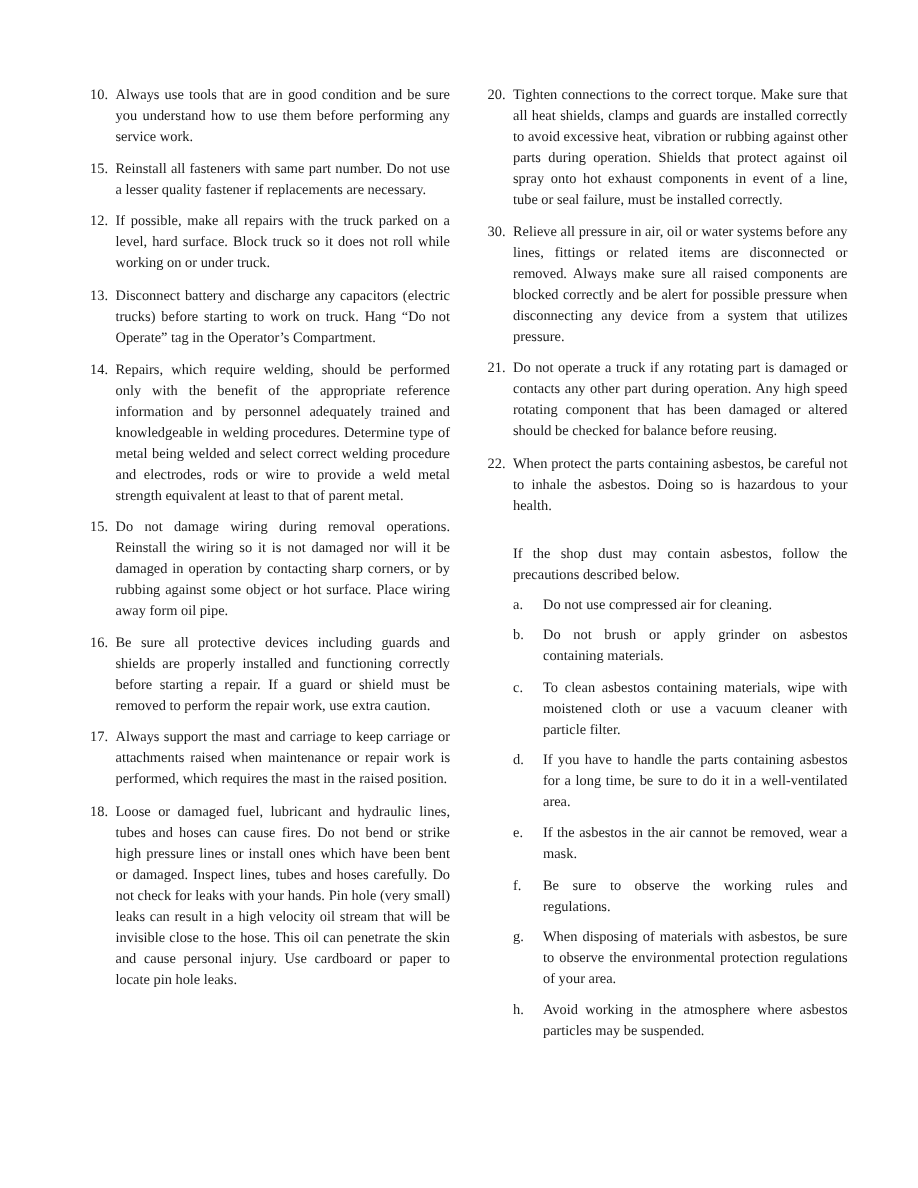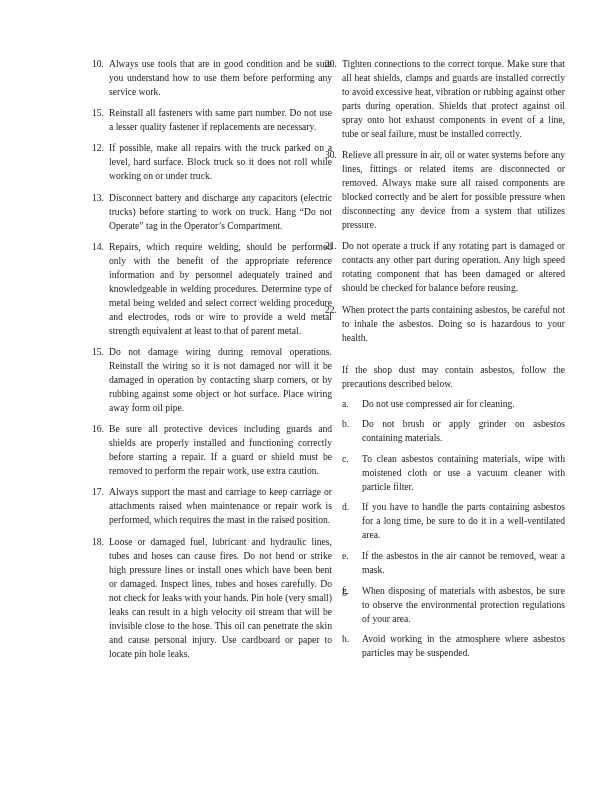--- a/index.html
+++ b/index.html
@@ -1,19 +1,19 @@
 <!DOCTYPE html>
 <html><head>
   <meta charset="utf-8">
   <style>
     html, body { margin: 0; padding: 0; background: #ffffff; }
     body { width: 612px; height: 792px; position: relative; overflow: hidden;
            font-family: "Liberation Serif", "DejaVu Serif", serif; color: #1a1a1a; }
     .col { position: absolute; top: 57px; width: 240px; }
-    .col.left { left: 60px; margin-left: 32px; }
+    .col.left { left: 60px; }
     .col.right { left: 325px; }
     .item { position: relative; padding-left: 17px; margin-bottom: 7.2px;
             font-size: 9.6px; line-height: 14px; text-align: justify; }
     .item .num { position: absolute; left: 0; top: 0; }
     .item p { margin: 0; }
     .item p.extra { margin-top: 18px; }
     .sub { list-style: none; margin: 6px 0 0 0; padding: 0; }
     .sub li { position: relative; padding-left: 20px; margin-bottom: 6.6px;
               font-size: 9.6px; line-height: 14px; text-align: justify; }
     .sub li .letter { position: absolute; left: 0; top: 0; }
@@ -93,20 +93,21 @@
       <li>
         <span class="letter">d.</span>
         <span>If you have to handle the parts containing asbestos for a long time, be sure to do it in a well-ventilated area.</span>
       </li>
       <li>
         <span class="letter">e.</span>
         <span>If the asbestos in the air cannot be removed, wear a mask.</span>
       </li>
       <li>
         <span class="letter">f.</span>
+        <span>Be sure to observe the working rules and regulations.</span>
       </li>
       <li>
         <span class="letter">g.</span>
         <span>When disposing of materials with asbestos, be sure to observe the environmental protection regulations of your area.</span>
       </li>
       <li>
         <span class="letter">h.</span>
         <span>Avoid working in the atmosphere where asbestos particles may be suspended.</span>
       </li>
     </ul>

